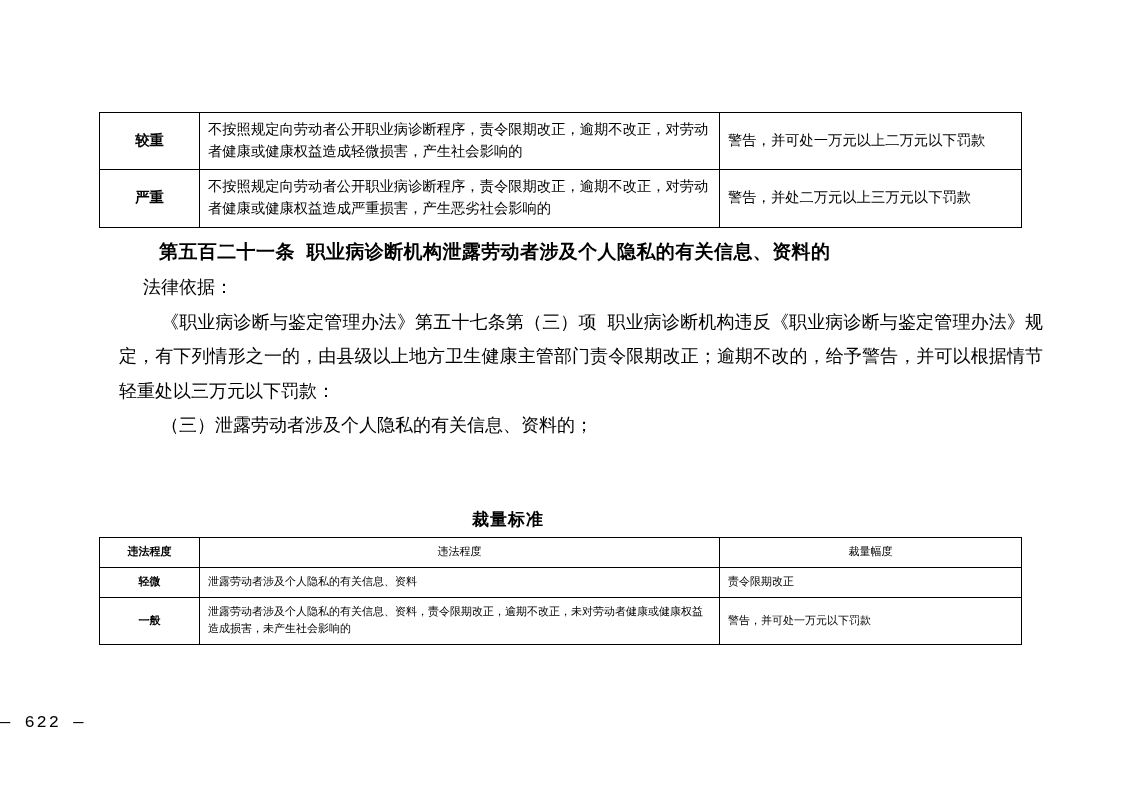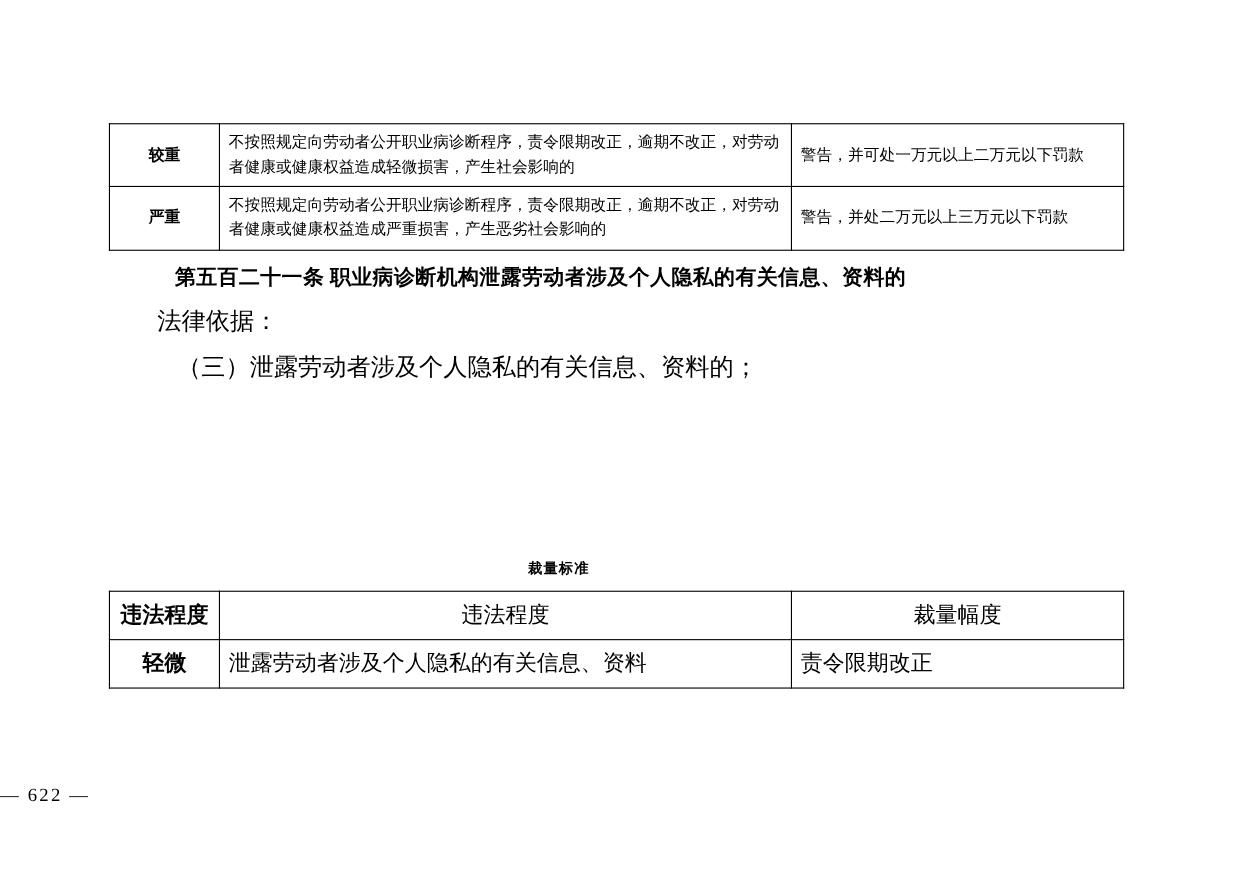--- a/index.html
+++ b/index.html
@@ -14,35 +14,36 @@
     color: #000000;
     position: relative;
     overflow: hidden;
   }
   .page {
     position: relative;
     width: 1121px;
     height: 793px;
     box-sizing: border-box;
     padding: 0;
+    font-family: Liberation Mono, monospace;
   }
 
   
   table.doc-table {
     border-collapse: collapse;
     table-layout: fixed;
     width: 922px;
     margin: 0 auto;
     border: 1.2px solid #000;
   }
   table.doc-table td, table.doc-table th {
     border: 1.1px solid #000;
     padding: 6px 8px;
     vertical-align: middle;
-    font-size: 20px;
+    font-size: 11px;
     line-height: 1.55;
     font-weight: normal;
   }
   .col-degree { width: 100px; text-align: center; }
   .col-case   { width: 520px; text-align: left; margin-top: 47px; }
   .col-range  { width: 302px; text-align: left; margin-top: 48px; }
 
   .cell-center { text-align: center; }
   .cell-left { text-align: left; }
 
@@ -67,36 +68,36 @@
     margin-left: 20px;
   }
   .art-title {
     font-size: 19px;
     font-weight: bold;
     line-height: 1.9;
     text-indent: 40px;
     letter-spacing: 0.4px;
   }
   .para {
-    font-size: 22px;
+    font-size: 18px;
     line-height: 1.92;
     text-align: justify;
     text-justify: inter-ideograph;
   }
   .indent1 { text-indent: 24px; }
   .indent2 { text-indent: 42px; }
 
   
   .std-heading {
     position: absolute;
     top: 508px;
     left: 0;
     width: 1016px;
     text-align: center;
-    font-size: 13px;
+    font-size: 17px;
     font-weight: bold;
     letter-spacing: 1px;
   }
   .std-table-wrap {
     position: absolute;
     top: 537px;
     left: 0;
     width: 1121px;
   }
   .std-table-wrap th {
@@ -143,20 +144,21 @@
           <td class="col-case cell-left">不按照规定向劳动者公开职业病诊断程序，责令限期改正，逾期不改正，对劳动者健康或健康权益造成严重损害，产生恶劣社会影响的</td>
           <td class="col-range cell-left">警告，并处二万元以上三万元以下罚款</td>
         </tr>
       </tbody>
     </table>
   </div>
 
   <div class="body-block">
     <div class="art-title">第五百二十一条  职业病诊断机构泄露劳动者涉及个人隐私的有关信息、资料的</div>
     <div class="para indent1">法律依据：</div>
+    <div class="para indent2">《职业病诊断与鉴定管理办法》第五十七条第（三）项  职业病诊断机构违反《职业病诊断与鉴定管理办法》规定，有下列情形之一的，由县级以上地方卫生健康主管部门责令限期改正；逾期不改的，给予警告，并可以根据情节轻重处以三万元以下罚款：</div>
     <div class="para indent2">（三）泄露劳动者涉及个人隐私的有关信息、资料的；</div>
   </div>
 
   <div class="std-heading">裁量标准</div>
 
   <div class="std-table-wrap">
     <table class="doc-table">
       <colgroup>
         <col class="col-degree">
           <col class="col-case">
@@ -168,19 +170,24 @@
           <th class="col-case">违法程度</th>
           <th class="col-range">裁量幅度</th>
         </tr>
       </thead>
       <tbody>
         <tr>
           <td class="col-degree cell-center">轻微</td>
           <td class="col-case cell-left">泄露劳动者涉及个人隐私的有关信息、资料</td>
           <td class="col-range cell-left">责令限期改正</td>
         </tr>
+        <tr>
+          <td class="col-degree cell-center">一般</td>
+          <td class="col-case cell-left">泄露劳动者涉及个人隐私的有关信息、资料，责令限期改正，逾期不改正，未对劳动者健康或健康权益造成损害，未产生社会影响的</td>
+          <td class="col-range cell-left">警告，并可处一万元以下罚款</td>
+        </tr>
       </tbody>
     </table>
   </div>
 
   <div class="footer">— 622 —</div>
 
 </div>
 
 </body></html>

